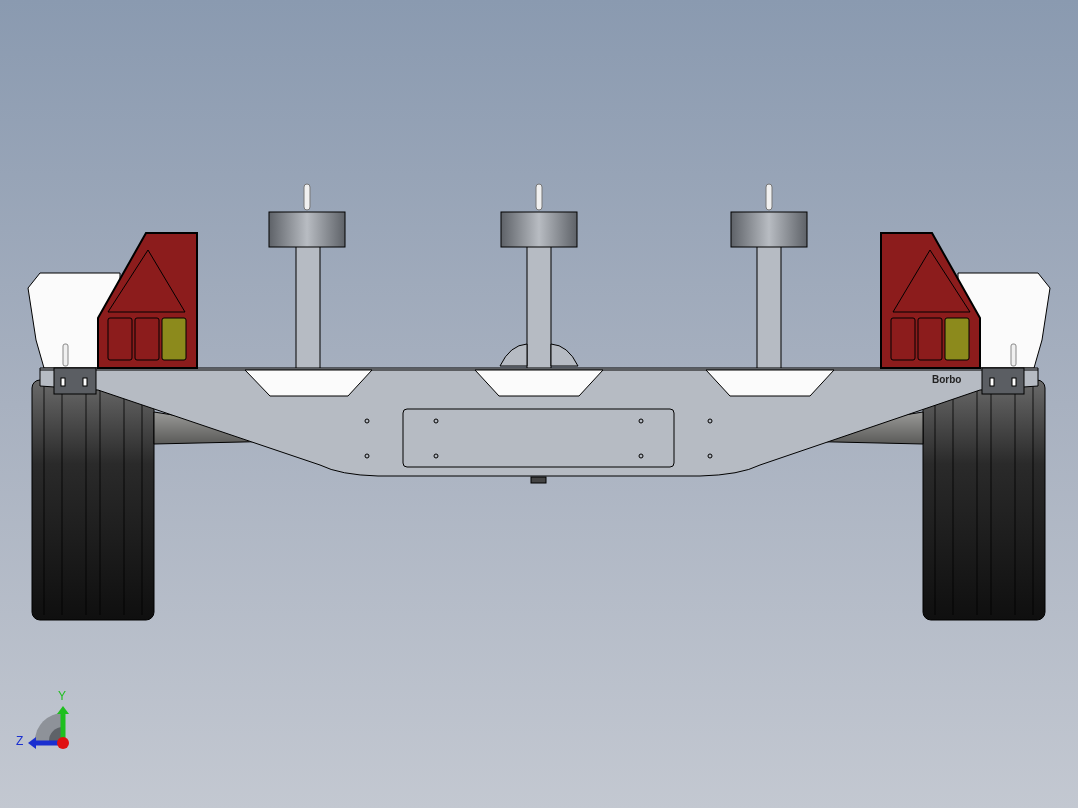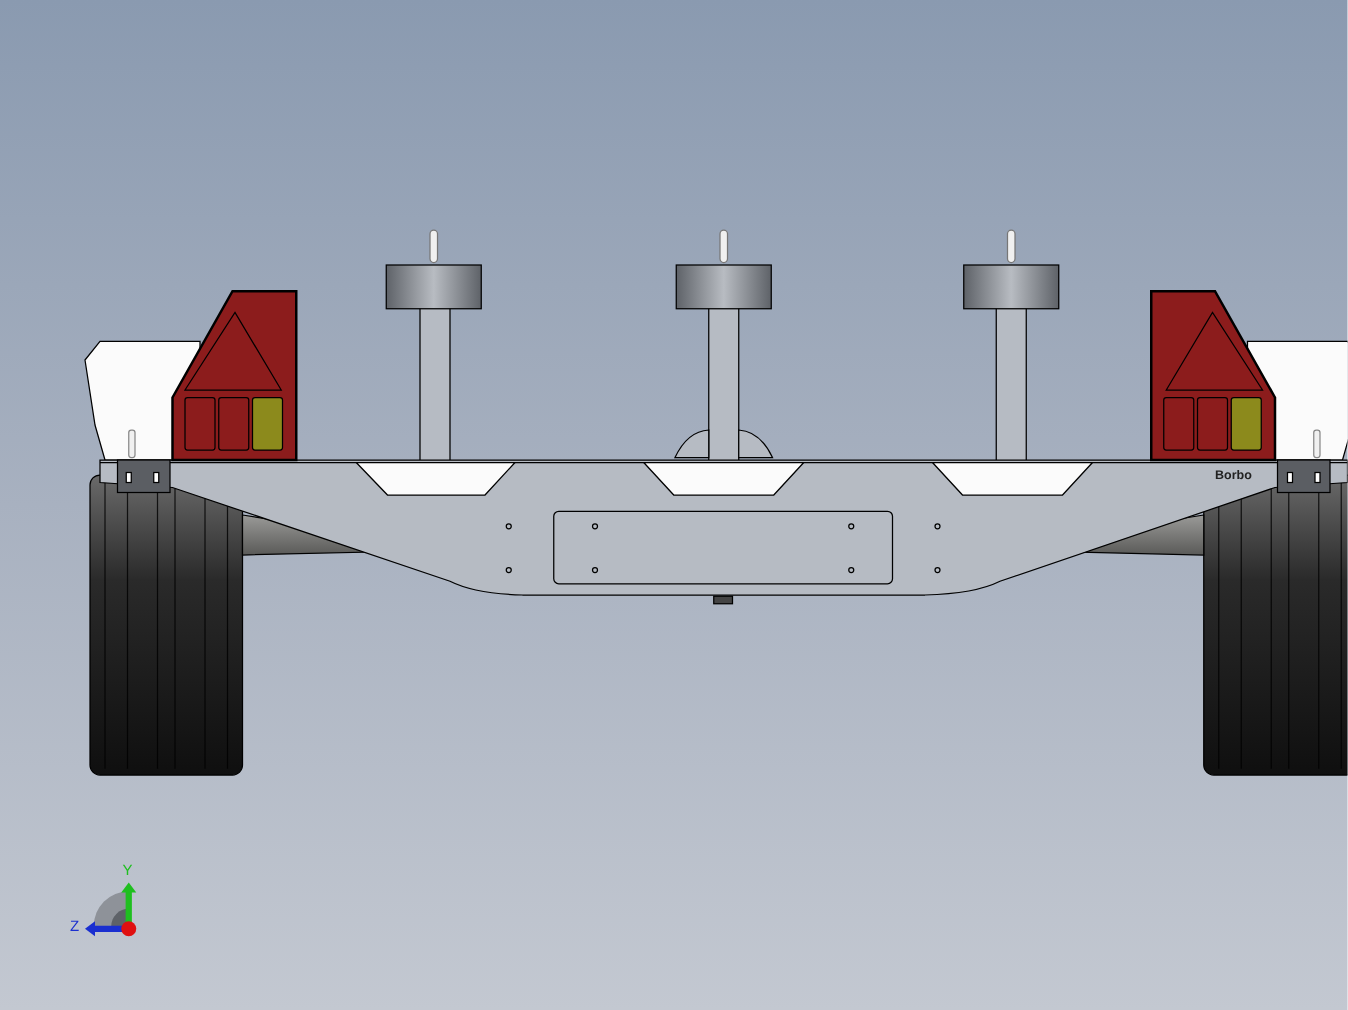--- a/index.html
+++ b/index.html
@@ -1,18 +1,18 @@
 <!DOCTYPE html>
 <html><head>
 <meta charset="utf-8">
 <style>
   html,body{margin:0;padding:0;}
   body{width:1078px;height:808px;overflow:hidden;font-family:"Liberation Sans",sans-serif;
     background:linear-gradient(to bottom,#8a9ab0 0%,#a8b1c0 50%,#c3c8d1 100%);position:relative;}
-  #viewport{position:absolute;left:0;top:0;width:932px;height:808px;margin-left:40px;}
+  #viewport{position:absolute;left:0;top:0;width:932px;height:808px;}
   svg{display:block;}
   .brand{font-family:"Liberation Sans",sans-serif;font-size:10px;font-weight:bold;}
   .axis-label{font-family:"Liberation Sans",sans-serif;font-size:12px;}
 </style>
 </head>
 <body>
 
 <div id="viewport">
 <svg width="1078" height="808" viewBox="0 0 1078 808">
   <defs>

